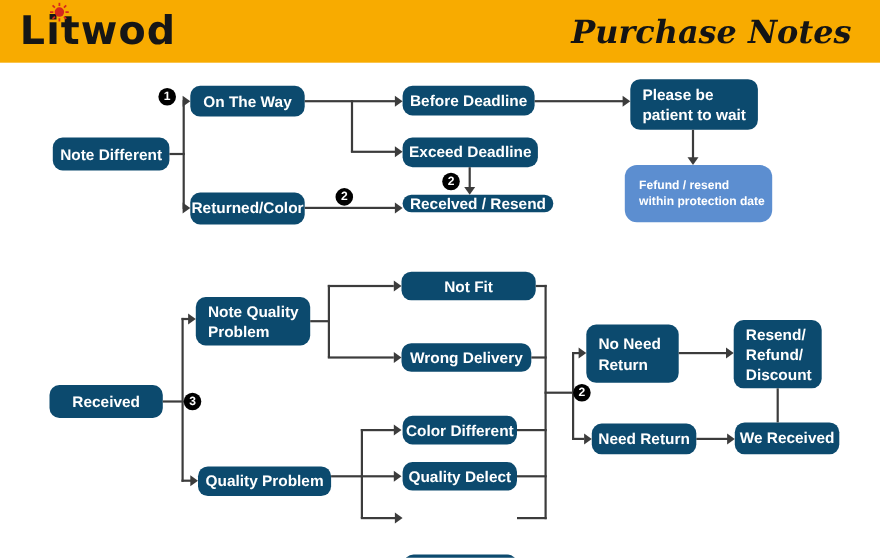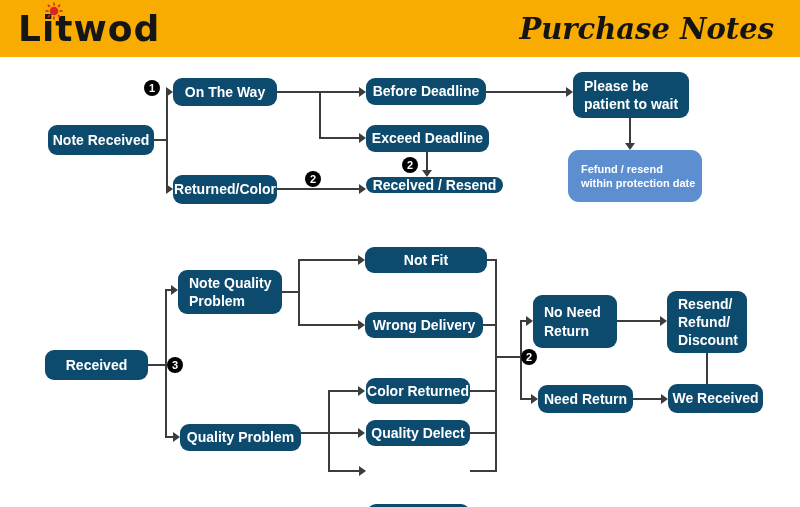--- a/index.html
+++ b/index.html
@@ -48,21 +48,21 @@
             <line x1="13.1" y1="13.1" x2="15.2" y2="15.2"></line>
           <line x1="2.8" y1="15.2" x2="4.9" y2="13.1"></line>
             <line x1="13.1" y1="4.9" x2="15.2" y2="2.8"></line>
         </g>
         <circle cx="9" cy="9" r="4.3" fill="#d5281e"></circle>
       </svg>
     </span>
     <div class="title">Purchase Notes</div>
   </div>
 
-  <div class="nd" style="left:48px;top:125px;width:106px;height:30px;">Note Received</div>
+  <div class="nd" style="left:48px;top:125px;width:106px;height:30px;">Note Different</div>
   <div class="nd" style="left:173px;top:78px;width:104px;height:28px;">On The Way</div>
   <div class="nd" style="left:173px;top:175px;width:104px;height:29px;">Returned/Color</div>
   <div class="nd" style="left:366px;top:78px;width:120px;height:27px;">Before Deadline</div>
   <div class="nd" style="left:366px;top:125px;width:123px;height:27px;">Exceed Deadline</div>
   <div class="nd" style="left:366px;top:177px;width:137px;height:16px;">Recelved / Resend</div>
   <div class="nd al" style="left:573px;top:72px;width:116px;height:46px;">Please be
 patient to wait</div>
   <div class="nd al nd-alt" style="left:568px;top:150px;width:134px;height:52px;padding-left:13px;">Fefund / resend
 within protection date</div>
 
@@ -87,21 +87,21 @@
   <div class="mk" style="left:144px;top:80px;">1</div>
   <div class="mk" style="left:402px;top:157px;">2</div>
   <div class="mk" style="left:305px;top:171px;">2</div>
 
   <div class="nd" style="left:45px;top:350px;width:103px;height:30px;">Received</div>
   <div class="nd" style="left:180px;top:424px;width:121px;height:27px;">Quality Problem</div>
   <div class="nd al" style="left:178px;top:270px;width:104px;height:44px;">Note Quality
 Problem</div>
   <div class="nd" style="left:365px;top:247px;width:122px;height:26px;">Not Fit</div>
   <div class="nd" style="left:365px;top:312px;width:118px;height:26px;">Wrong Delivery</div>
-  <div class="nd" style="left:366px;top:378px;width:104px;height:26px;">Color Returned</div>
+  <div class="nd" style="left:366px;top:378px;width:104px;height:26px;">Color Different</div>
   <div class="nd" style="left:366px;top:420px;width:104px;height:26px;">Quality Delect</div>
   <div class="nd" style="left:367px;top:458px;width:103px;height:34px;margin-top:46px;">Damage</div>
   <div class="nd al" style="left:533px;top:295px;width:84px;height:53px;">No Need
 Return</div>
   <div class="nd" style="left:538px;top:385px;width:95px;height:28px;">Need Return</div>
   <div class="nd al" style="left:667px;top:291px;width:80px;height:62px;">Resend/
 Refund/
 Discount</div>
   <div class="nd" style="left:668px;top:384px;width:95px;height:29px;">We Received</div>
 

